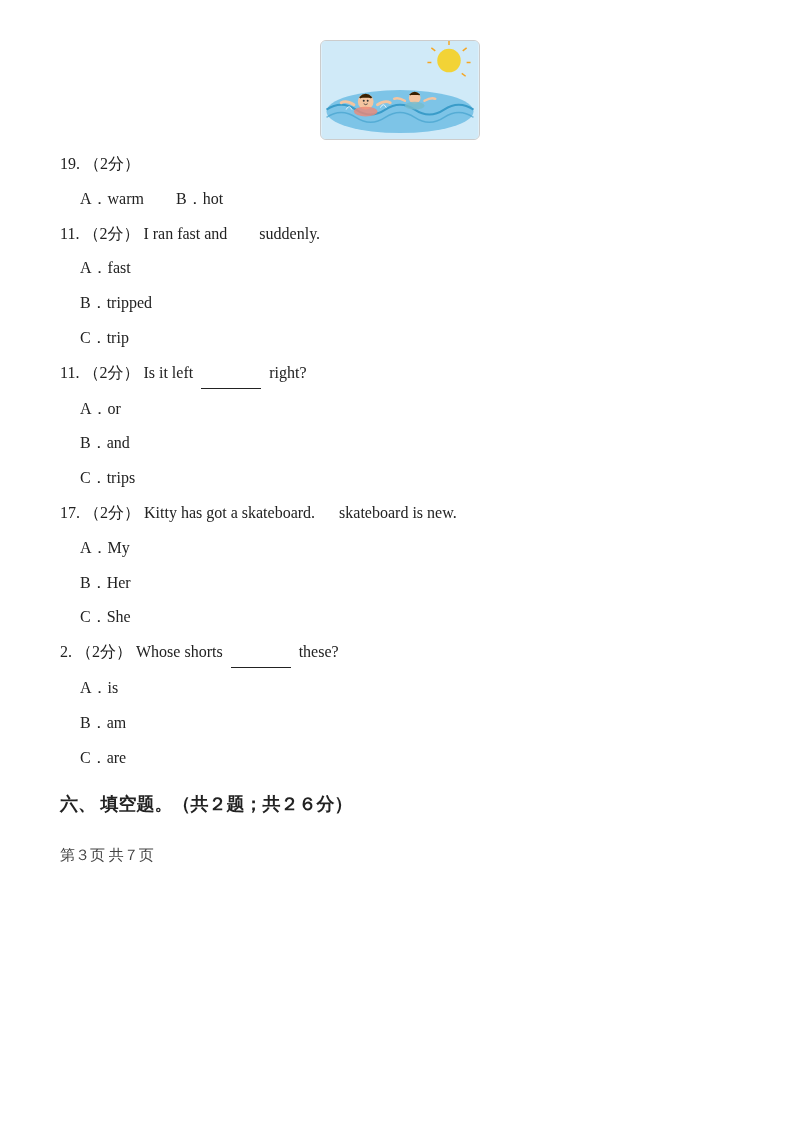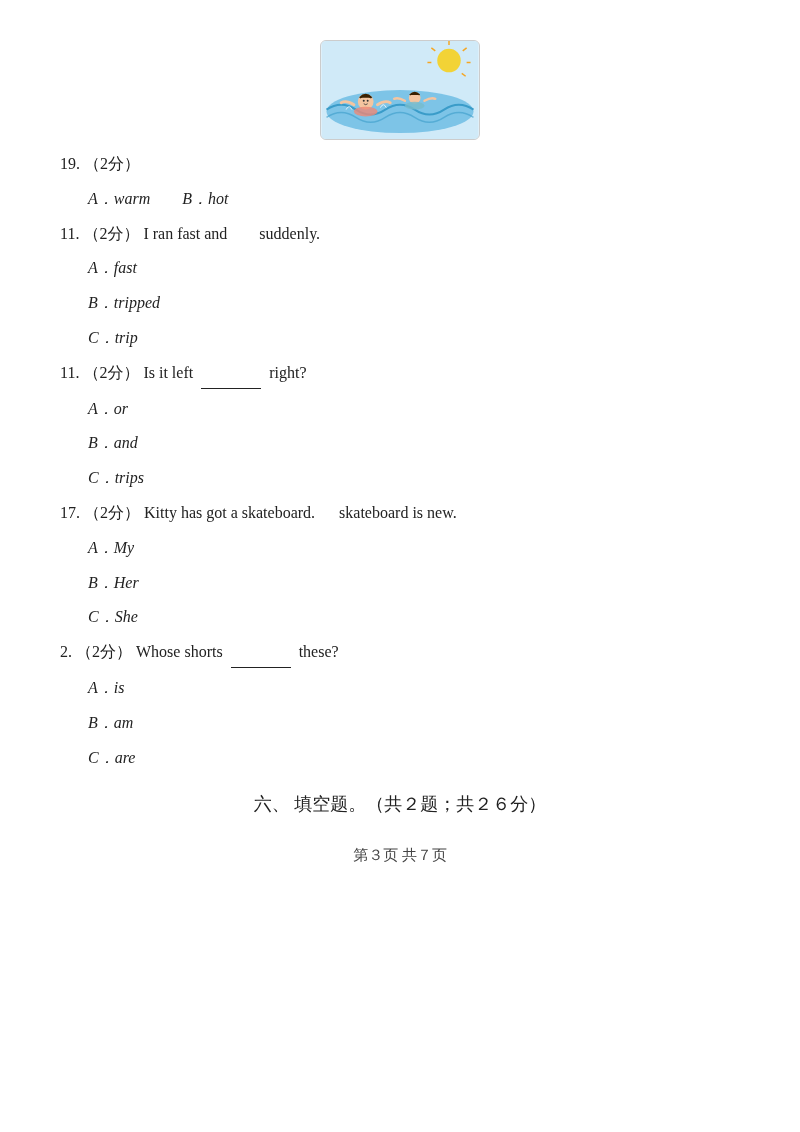--- a/index.html
+++ b/index.html
@@ -37,33 +37,31 @@
     .swimming-illustration svg {
       width: 100%;
       height: 100%;
     }
     .question-line {
       margin-bottom: 6px;
       line-height: 1.8;
     }
     .option-line {
       margin-bottom: 6px;
-      margin-left: 28px;
+      margin-left: 20px;
       line-height: 1.8;
-      font-style: italic;
     }
     .section-header {
       font-size: 18px;
-      font-weight: normal;
+      font-weight: bold;
       margin-top: 20px;
       margin-bottom: 8px;
-      text-align: center;
     }
     .page-footer {
-      text-align: center;
+      text-align: left;
       margin-top: 30px;
       font-size: 15px;
       color: #444;
     }
     .blank {
       display: inline-block;
       border-bottom: 1px solid #222;
       min-width: 60px;
       margin: 0 4px;
     }

